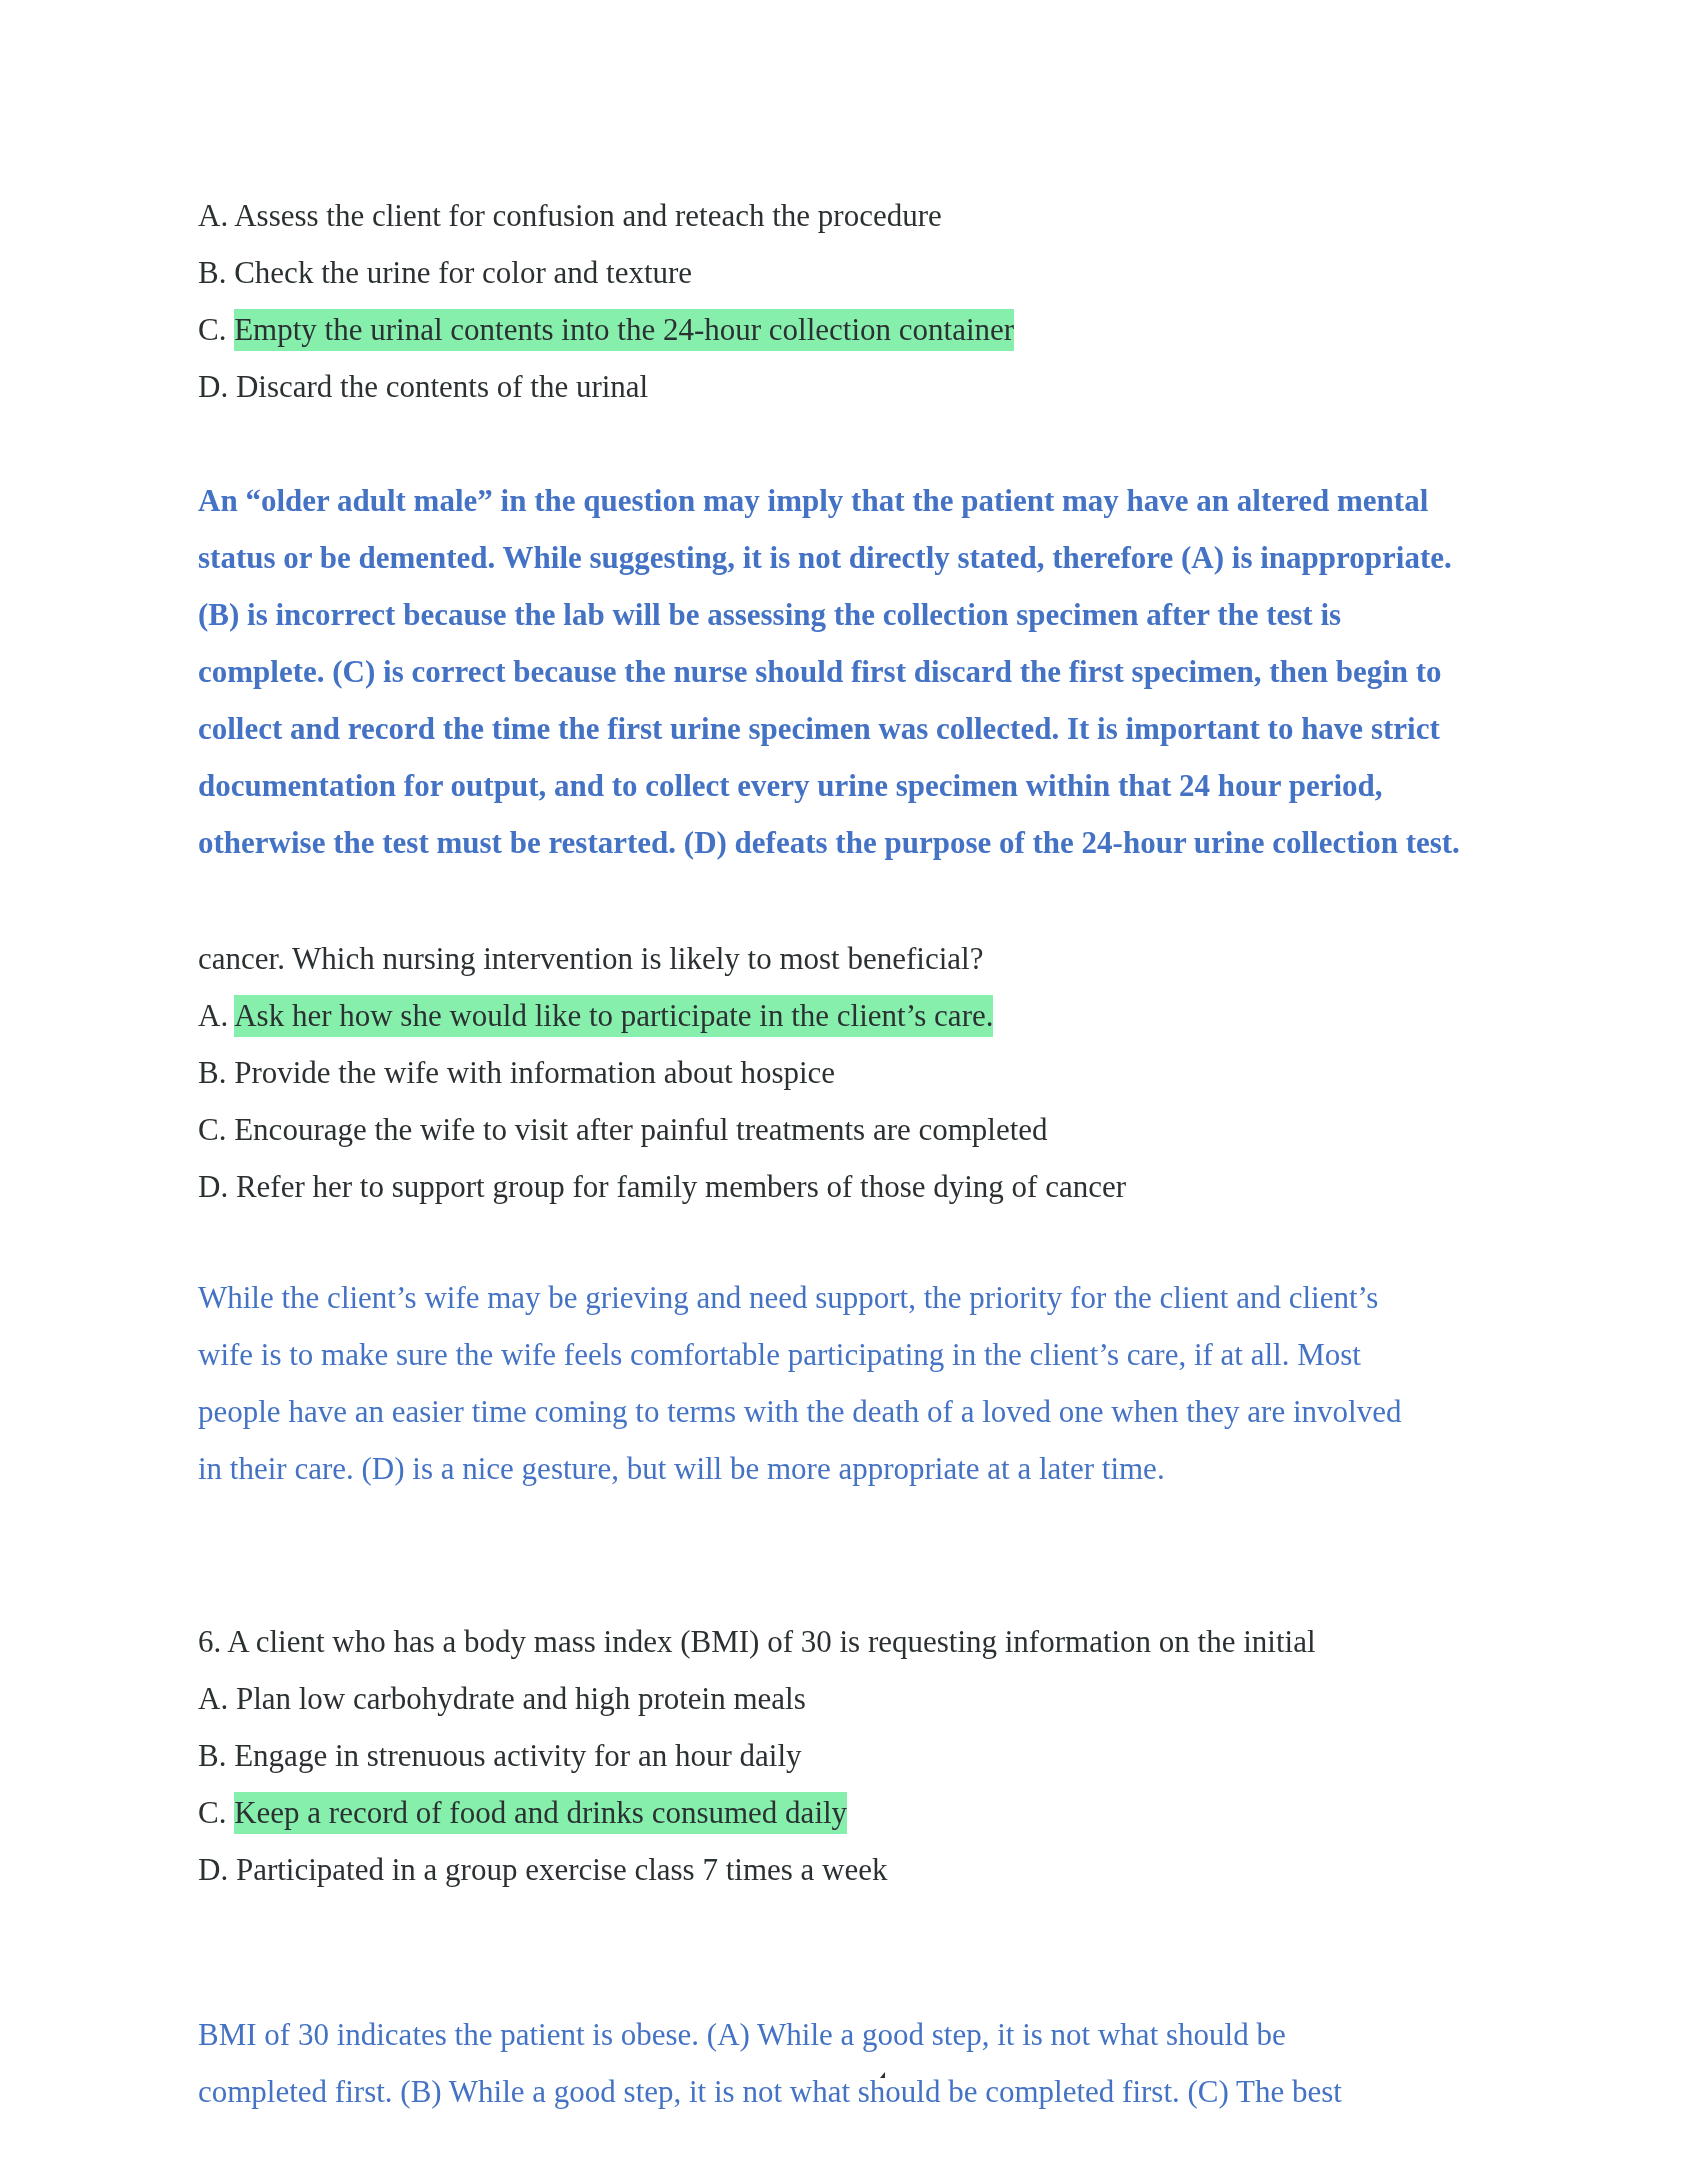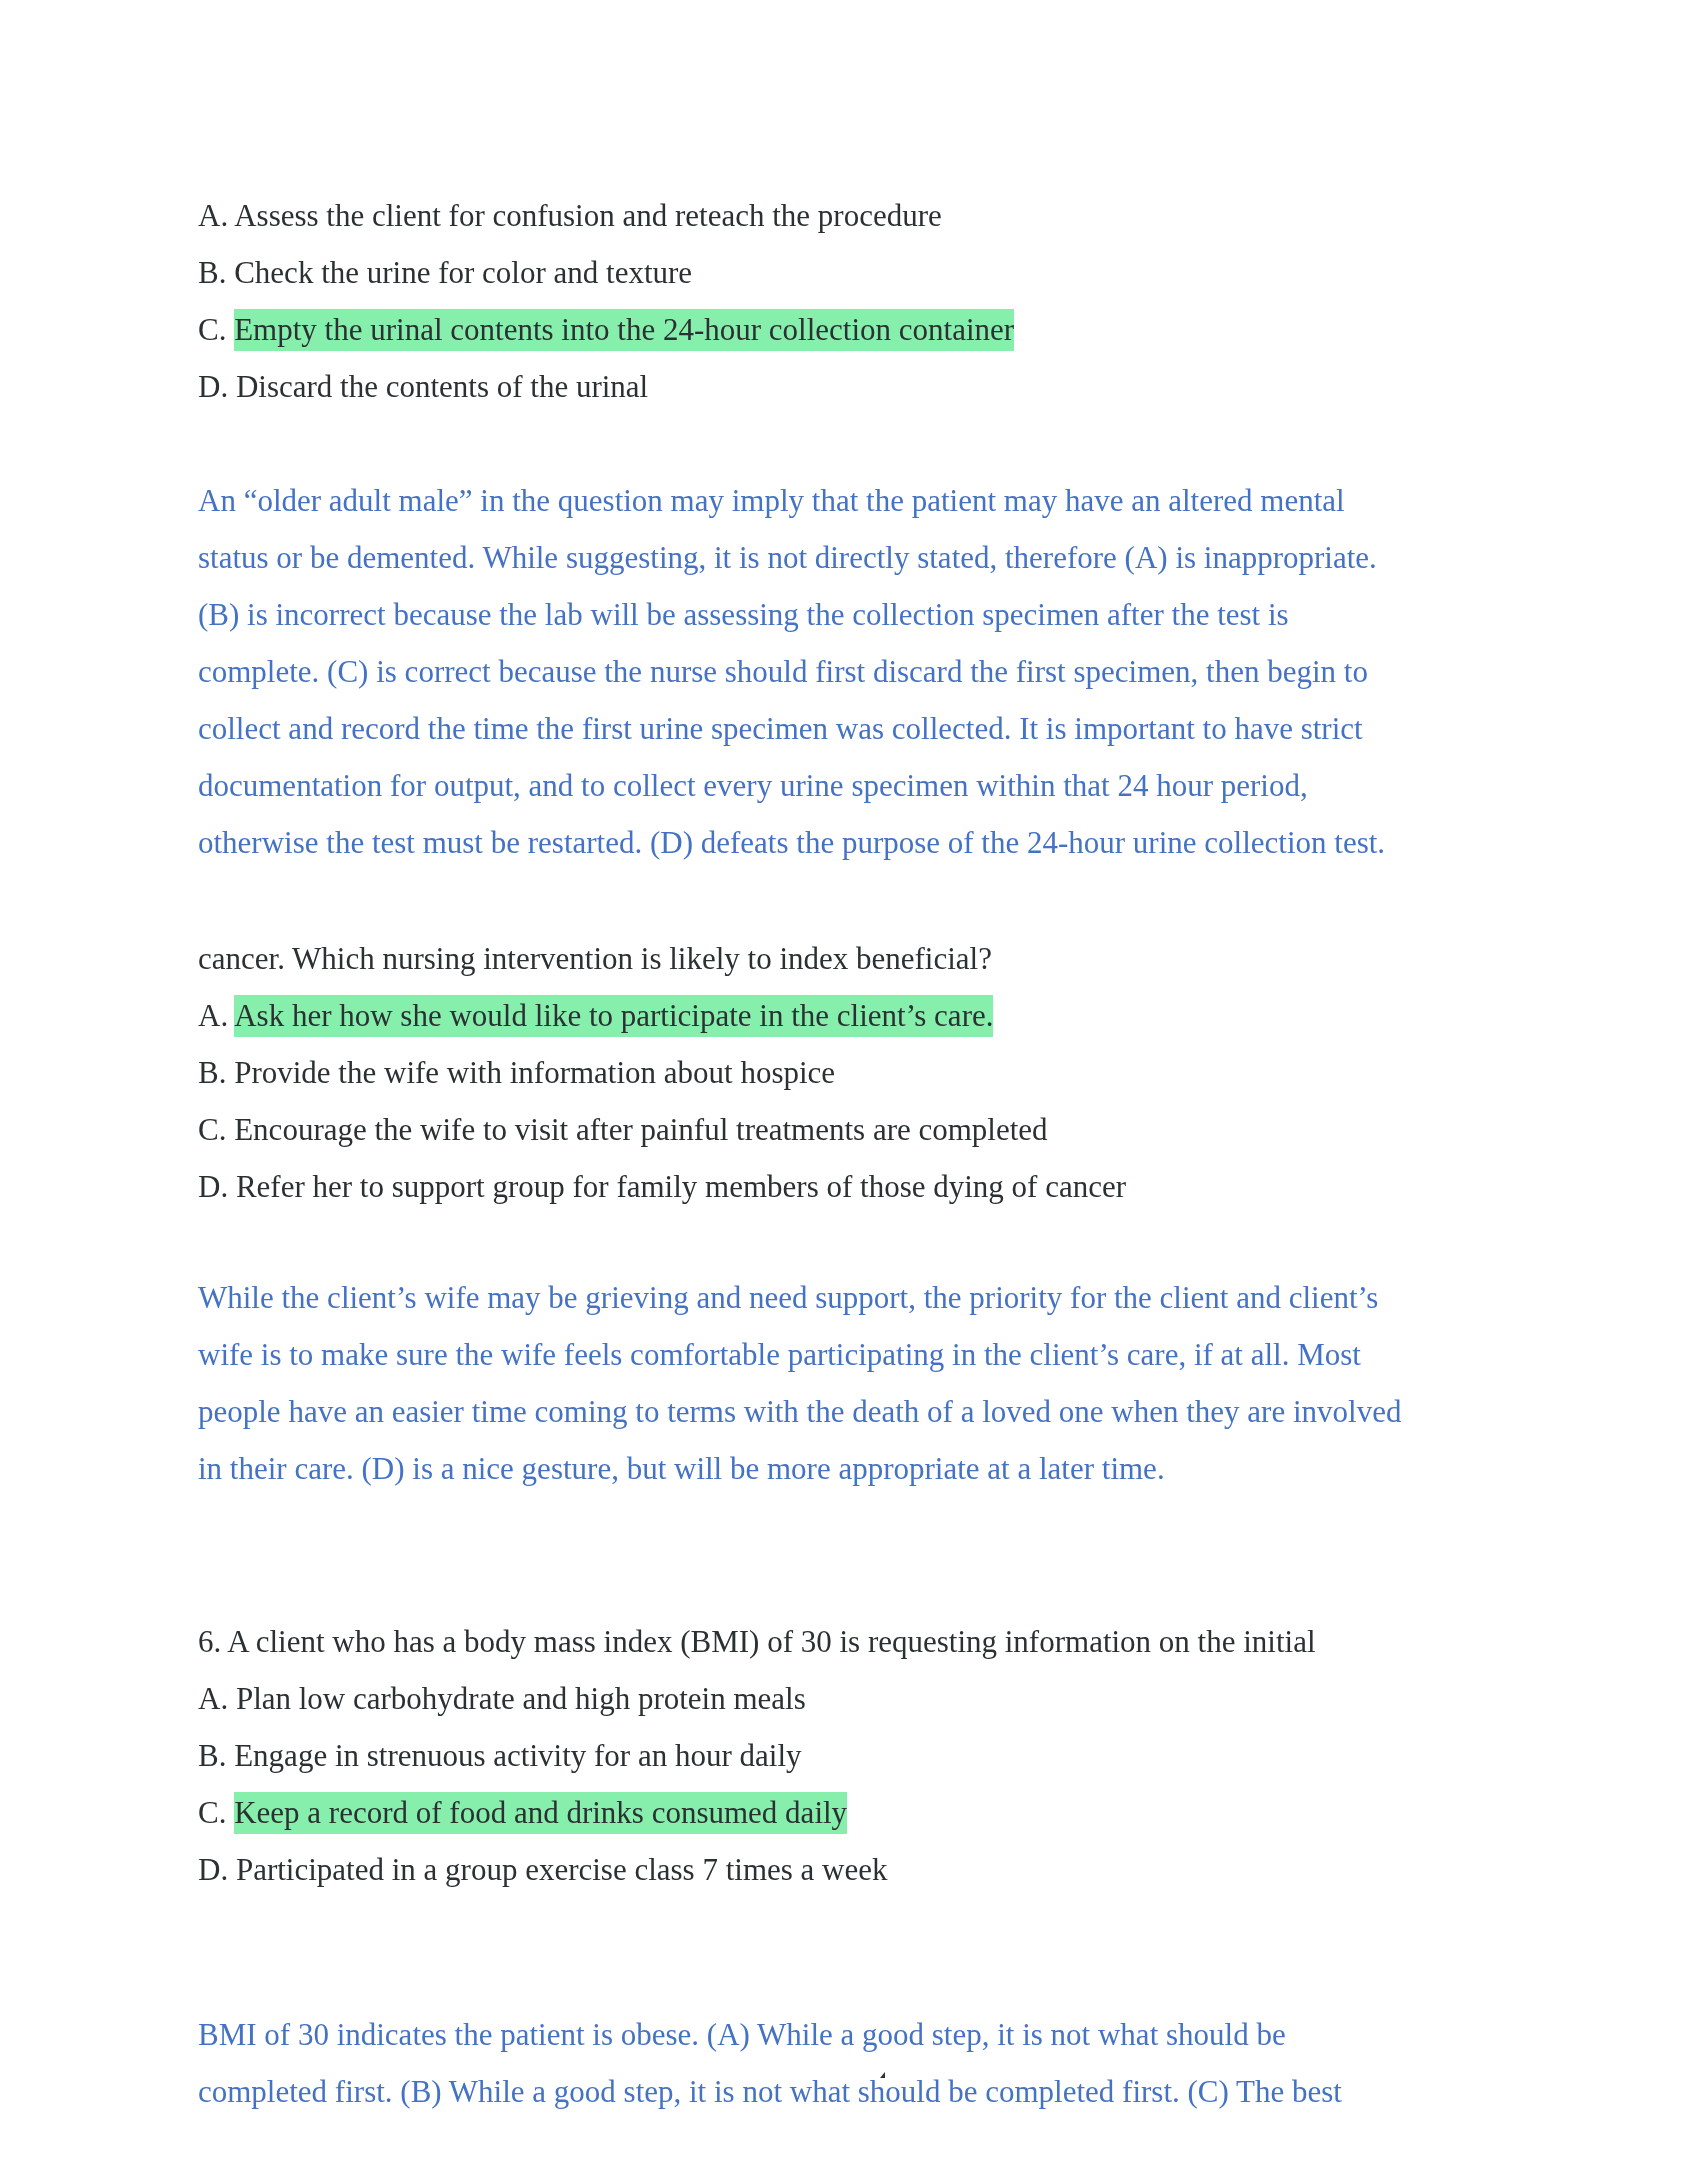--- a/index.html
+++ b/index.html
@@ -29,32 +29,32 @@
 
 <div class="page">
 
   <div class="block" style="top:187px;">
     <span class="line"><span>A.</span> <span>Assess the client for confusion and reteach the procedure</span></span>
     <span class="line"><span>B.</span> <span>Check the urine for color and texture</span></span>
     <span class="line"><span>C.</span> <span class="hl">Empty the urinal contents into the 24-hour collection container</span></span>
     <span class="line"><span>D.</span> <span>Discard the contents of the urinal</span></span>
   </div>
 
-  <div class="block blue" style="top:472px;">
+  <div class="block blue" style="top:472px;font-weight:bold;">
     <span class="line">An “older adult male” in the question may imply that the patient may have an altered mental</span>
     <span class="line">status or be demented. While suggesting, it is not directly stated, therefore (A) is inappropriate.</span>
     <span class="line">(B) is incorrect because the lab will be assessing the collection specimen after the test is</span>
     <span class="line">complete. (C) is correct because the nurse should first discard the first specimen, then begin to</span>
     <span class="line">collect and record the time the first urine specimen was collected. It is important to have strict</span>
     <span class="line">documentation for output, and to collect every urine specimen within that 24 hour period,</span>
     <span class="line">otherwise the test must be restarted. (D) defeats the purpose of the 24-hour urine collection test.</span>
   </div>
 
   <div class="block" style="top:930px;">
-    <span class="line">cancer. Which nursing intervention is likely to index beneficial?</span>
+    <span class="line">cancer. Which nursing intervention is likely to most beneficial?</span>
     <span class="line"><span>A.</span> <span class="hl">Ask her how she would like to participate in the client’s care.</span></span>
     <span class="line"><span>B.</span> <span>Provide the wife with information about hospice</span></span>
     <span class="line"><span>C.</span> <span>Encourage the wife to visit after painful treatments are completed</span></span>
     <span class="line"><span>D.</span> <span>Refer her to support group for family members of those dying of cancer</span></span>
   </div>
 
   <div class="block blue" style="top:1269px;">
     <span class="line">While the client’s wife may be grieving and need support, the priority for the client and client’s</span>
     <span class="line">wife is to make sure the wife feels comfortable participating in the client’s care, if at all. Most</span>
     <span class="line">people have an easier time coming to terms with the death of a loved one when they are involved</span>

